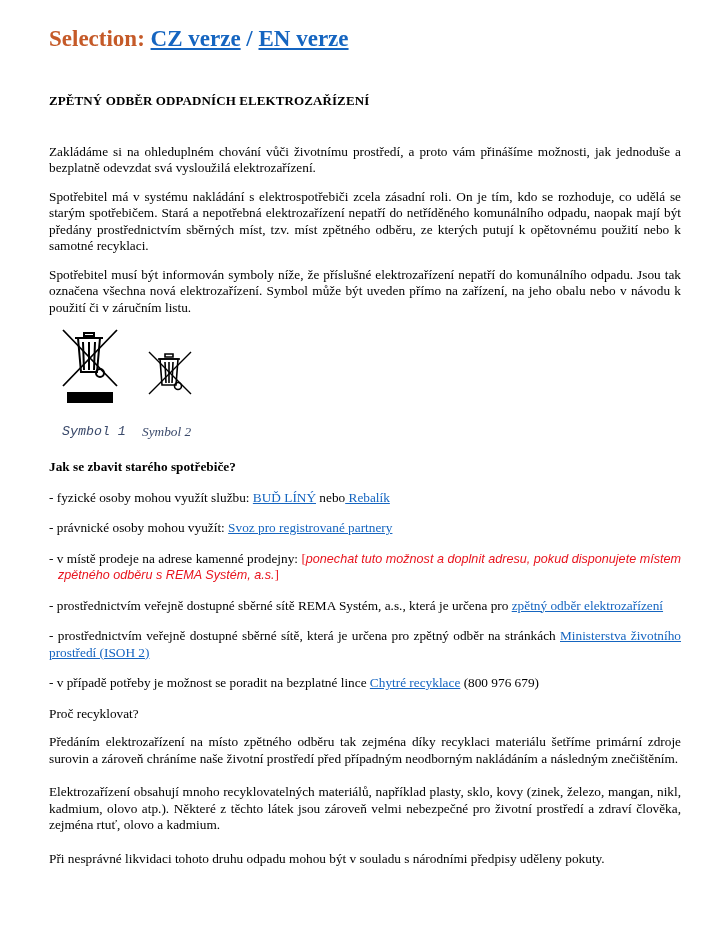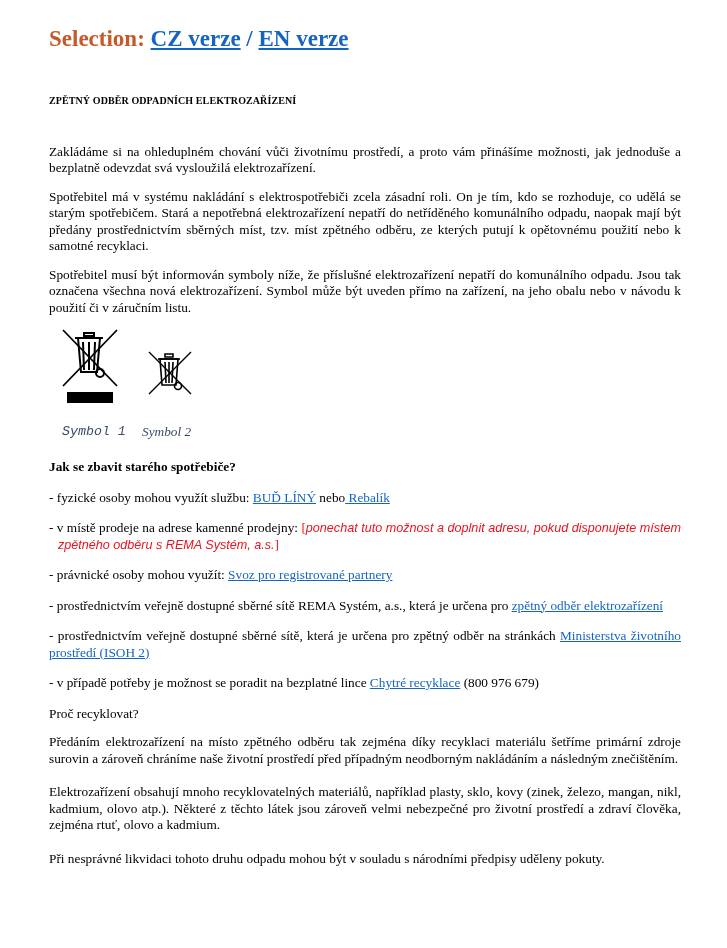--- a/index.html
+++ b/index.html
@@ -11,21 +11,21 @@
     position: absolute; left: 49px; top: 26px;
     font-size: 23px; font-weight: bold; color: #c55a28;
   }
   .selection a { color: #1565c0; text-decoration: underline; }
   .selection .sep { color: #1565c0; font-weight: bold; }
   .content {
     position: absolute; left: 49px; top: 93px; width: 632px;
     font-size: 13.3px; line-height: 16.5px;
   }
   h1 {
-    margin: 0 0 34px 0; font-size: 10px; font-weight: bold; letter-spacing: 0.1px;
+    margin: 0 0 34px 0; font-size: 13px; font-weight: bold; letter-spacing: 0.1px;
   }
   p { margin: 12px 0 9px 0; text-align: justify; }
   a.lnk { color: #1565c0; text-decoration: underline; }
   .symbols { position: relative; height: 120px; margin-top: 12px; }
   .sym { position: absolute; }
   .sym1 { left: 12px; top: 0px; }
   .sym2 { left: 98px; top: 22px; }
   .cap { position: absolute; top: 96px; font-style: italic; color: #3b4a6b; font-size: 13.3px; }
   .cap1 { left: 13px; font-family: Liberation Mono, monospace; }
   .cap2 { left: 93px; }
@@ -83,26 +83,26 @@
     <span class="cap cap1">Symbol 1</span>
     <span class="cap cap2">Symbol 2</span>
   </div>
 
   <div class="h2">Jak se zbavit starého spotřebiče?</div>
 
   <div class="item">
     <span>- fyzické osoby mohou využít službu: </span><a class="lnk">BUĎ LÍNÝ</a><span> nebo</span><a class="lnk"> Rebalík</a>
   </div>
 
+  <div class="item">
+    <span>- právnické osoby mohou využít: </span><a class="lnk">Svoz pro registrované partnery</a>
+  </div>
+
   <div class="item indent">
     <span>-  v místě prodeje na adrese kamenné prodejny: </span><span class="redb">[</span><span class="red">ponechat tuto možnost a doplnit adresu, pokud disponujete místem zpětného odběru s REMA Systém, a.s.</span><span class="redb">]</span>
-  </div>
-
-  <div class="item">
-    <span>- právnické osoby mohou využít: </span><a class="lnk">Svoz pro registrované partnery</a>
   </div>
 
   <div class="item">
     <span>- prostřednictvím veřejně dostupné sběrné sítě REMA Systém, a.s., která je určena pro </span><a class="lnk">zpětný odběr elektrozařízení</a>
   </div>
 
   <div class="item">
     <span>- prostřednictvím veřejně dostupné sběrné sítě, která je určena pro zpětný odběr na stránkách </span><a class="lnk">Ministerstva životního prostředí (ISOH 2)</a>
   </div>
 

